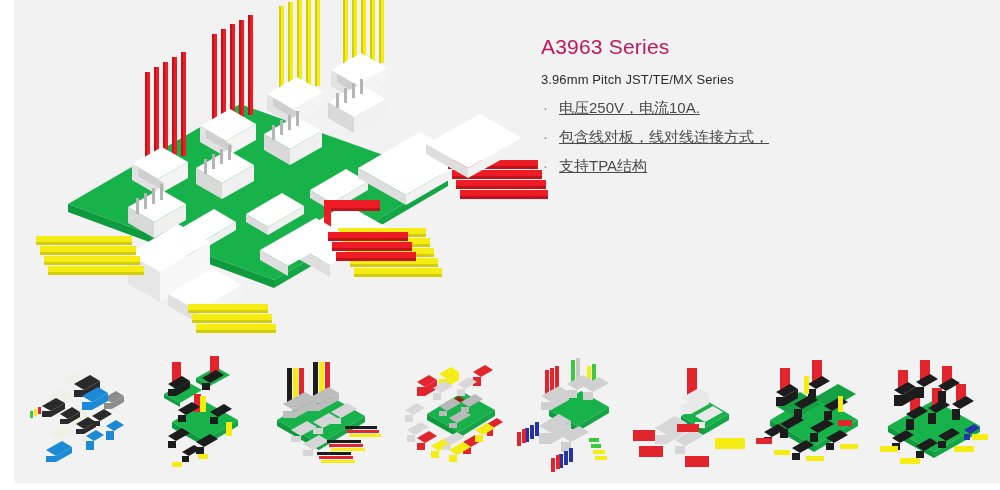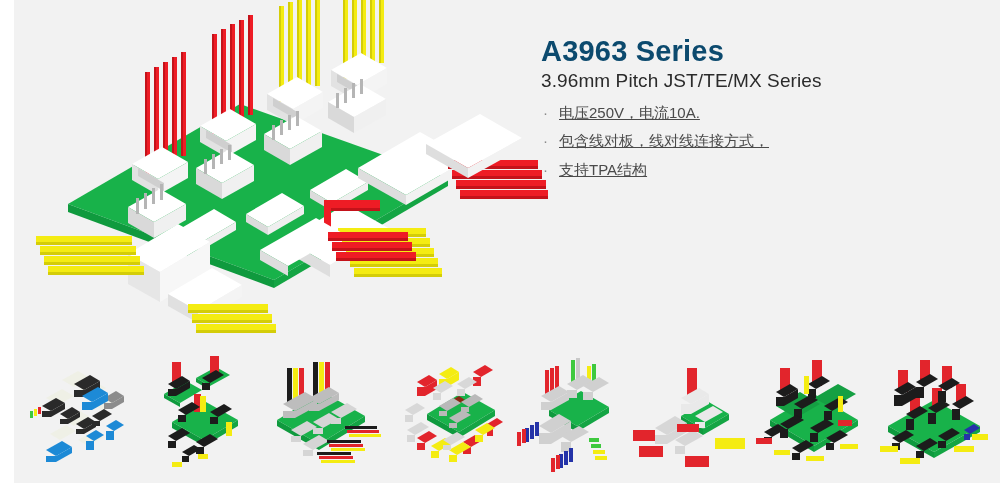--- a/index.html
+++ b/index.html
@@ -31,28 +31,29 @@
     width:520px; height:350px;
   }
   #hero svg { display:block; width:100%; height:100%; }
 
   
   #textblock {
     position:absolute; left:541px; top:34px;
     width:430px;
   }
   #title {
-    font-size:29px;
-    font-weight:bold;
-    color:#0c4a6e;
+    font-size:21px;
+    font-weight:normal;
+    color:#be185d;
     letter-spacing:0.2px;
     line-height:1.2;
   }
   #subtitle {
-    font-size:19px;
+    margin-top:13px;
+    font-size:13px;
     color:#2b2b2b;
     letter-spacing:0.1px;
     line-height:1.25;
   }
   ul.bullets {
     list-style:none;
     margin-top:9px;
   }
   ul.bullets li {
     display:flex;

